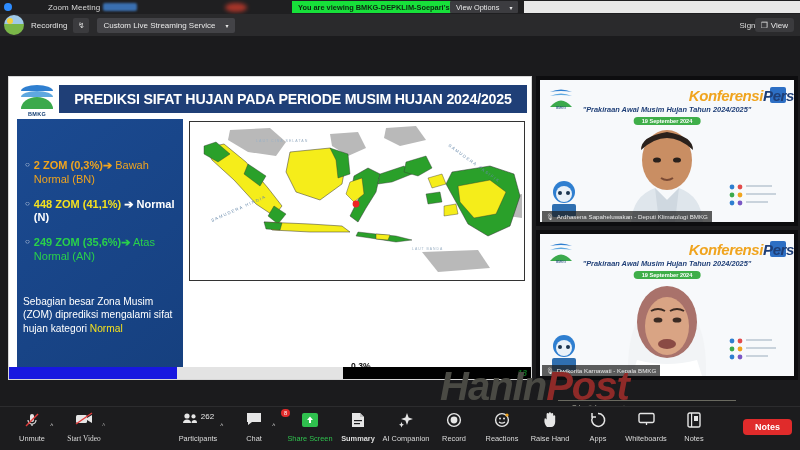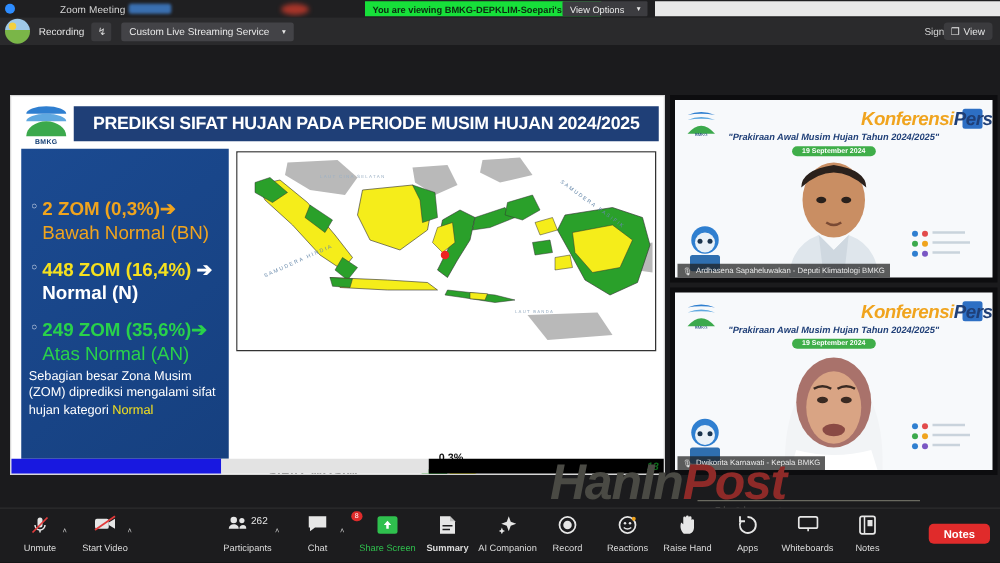--- a/index.html
+++ b/index.html
@@ -64,21 +64,21 @@
   .slide-title { position:absolute; left:50px; top:8px; width:468px; height:28px;
                  background:#1f3f77; color:#fff; font-size:14.2px; font-weight:bold;
                  display:flex; align-items:center; justify-content:center;
                  letter-spacing:-.2px; white-space:nowrap; }
 
   .blue-panel { position:absolute; left:8px; top:42px; width:166px; height:248px;
                 background:linear-gradient(140deg,#1b4a91,#16407f); }
   .bullets { position:absolute; left:8px; top:40px; width:152px; }
   .bullet { display:flex; gap:4px; margin-bottom:11px; line-height:1.25; }
   .bullet-marker { color:#cfd8e8; font-size:8px; line-height:1.5; }
-  .bullet-txt { font-size:15px; }
+  .bullet-txt { font-size:11px; }
   .b-strong { font-weight:bold; }
   .c-orange { color:#f0a41e; }
   .c-yellow { color:#f5e11e; }
   .c-green  { color:#29d14a; }
   .c-white  { color:#ffffff; }
   .summary { position:absolute; left:6px; top:176px; width:158px; color:#fff;
              font-size:10.2px; line-height:1.32; }
 
   .map-box { position:absolute; left:180px; top:44px; width:336px; height:160px;
              background:#fff; border:1px solid #333; }
@@ -201,21 +201,21 @@
     <div class="blue-panel">
       <div class="bullets">
 
         <div class="bullet">
           <span class="bullet-marker">○</span>
           <span class="bullet-txt"><span class="b-strong c-orange">2 ZOM (0,3%)</span><span class="c-orange b-strong">➔</span><span class="c-orange"> Bawah Normal (BN)</span></span>
         </div>
 
         <div class="bullet">
           <span class="bullet-marker">○</span>
-          <span class="bullet-txt"><span class="b-strong c-yellow">448 ZOM (16,4%)</span><span class="c-white b-strong"> ➔</span><span class="c-white b-strong"> Normal (N)</span></span>
+          <span class="bullet-txt"><span class="b-strong c-yellow">448 ZOM (41,1%)</span><span class="c-white b-strong"> ➔</span><span class="c-white b-strong"> Normal (N)</span></span>
         </div>
 
         <div class="bullet">
           <span class="bullet-marker">○</span>
           <span class="bullet-txt"><span class="b-strong c-green">249 ZOM (35,6%)</span><span class="c-green b-strong">➔</span><span class="c-green"> Atas Normal  (AN)</span></span>
         </div>
 
       </div>
       <div class="summary">
         <span>Sebagian besar Zona Musim (ZOM) diprediksi mengalami sifat hujan kategori </span><span class="c-yellow">Normal</span>
@@ -396,21 +396,21 @@
             <svg width="16" height="16" viewBox="0 0 16 16">
               <rect x="6" y="2" width="4" height="8" rx="2" fill="#e6e6e6"></rect>
               <path d="M4 8a4 4 0 0 0 8 0" stroke="#e6e6e6" stroke-width="1.2" fill="none"></path>
               <line x1="8" y1="12" x2="8" y2="14" stroke="#e6e6e6" stroke-width="1.2"></line>
               <line x1="2" y1="14" x2="14" y2="2" stroke="#e23b3b" stroke-width="1.4"></line>
             </svg>
           </div>
           <div class="tool-lb">Unmute</div>
           <span class="caret" style="left: 46px;">˄</span>
         </div>
-        <div class="tool" style="left: 56px;">
+        <div class="tool" style="left: 56px; font-family: Liberation Serif, serif;">
           <div class="tool-ic">
             <svg width="18" height="14" viewBox="0 0 18 14">
               <rect x="1" y="3" width="11" height="8" rx="1.5" fill="#e6e6e6"></rect>
               <path d="M12 6 L17 3 L17 11 L12 8 Z" fill="#e6e6e6"></path>
               <line x1="1" y1="12" x2="17" y2="1" stroke="#e23b3b" stroke-width="1.4"></line>
             </svg>
           </div>
           <div class="tool-lb">Start Video</div>
           <span class="caret" style="left: 46px;">˄</span>
         </div>

